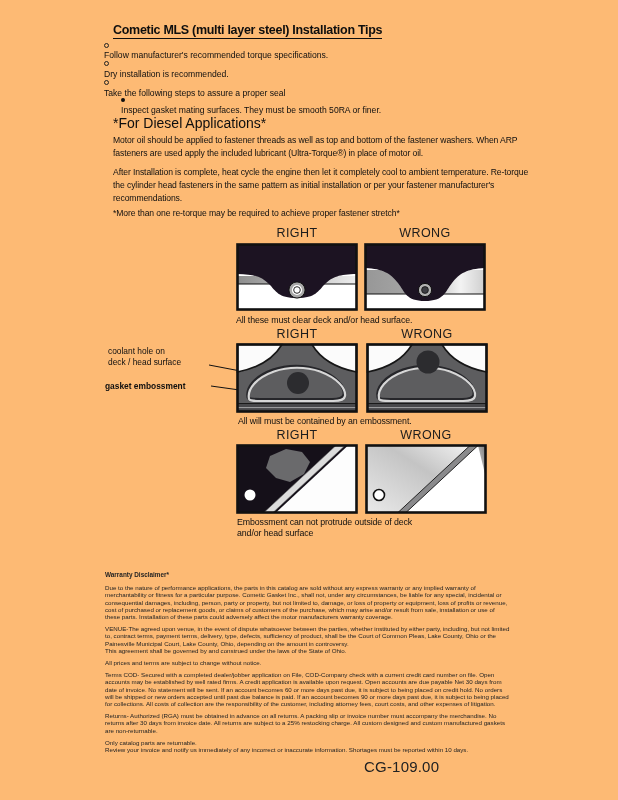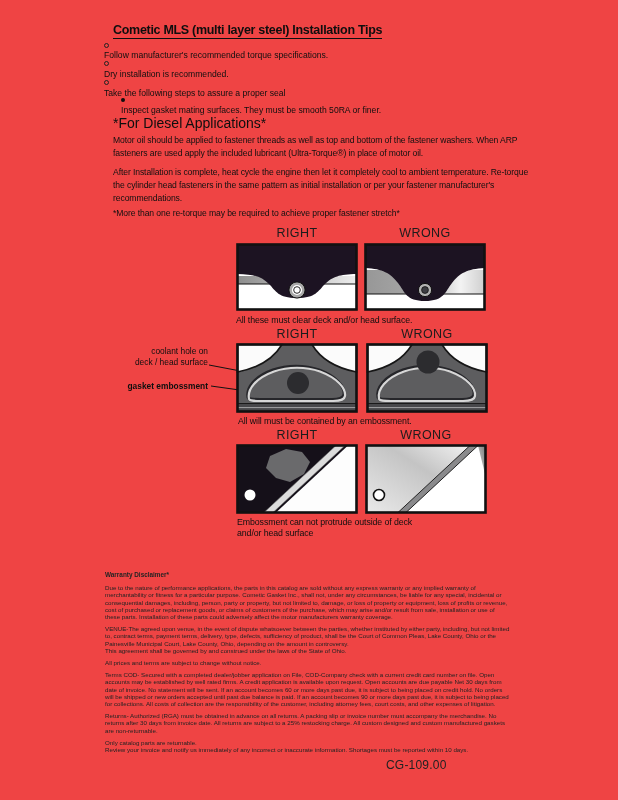--- a/index.html
+++ b/index.html
@@ -1,43 +1,43 @@
 <!DOCTYPE html>
 <html><head>
 <meta charset="utf-8">
 <style>
   html,body { margin:0; padding:0; background:#fff; }
   .page {
     position:relative; width:618px; height:800px; overflow:hidden;
-    background:#ef4444; font-family:"Liberation Sans", sans-serif; color:#141414;
+    background:#fdba74; font-family:"Liberation Sans", sans-serif; color:#141414;
   }
   .title {
     position:absolute; left:113px; top:23px; display:inline-block;
     font-size:12.5px; font-weight:bold; letter-spacing:-0.3px; color:#0e0e0e;
     border-bottom:1.6px solid #0e0e0e; padding-bottom:1px;
   }
   .bullets { position:absolute; left:104px; top:44px; width:425px; font-size:8.6px; line-height:13.2px; color:#0f0f0f; }
   .b-item { display:flex; align-items:baseline;flex-direction:column; }
   .b-item.sub { margin-left:17px; }
   .dot-o { flex:none; width:3.4px; height:3.4px; border:1px solid #222; border-radius:50%; margin-right:3.6px; position:relative; top:-1.5px; }
   .dot-f { flex:none; width:3.8px; height:3.8px; background:#0f0f0f; border-radius:50%; margin-right:3.4px; position:relative; top:-1.5px; }
   .h2 { position:absolute; left:113px; top:115px; font-size:14px; font-weight:normal; color:#0e0e0e; }
   .para { position:absolute; left:113px; width:416px; font-size:8.6px; line-height:13px; letter-spacing:-0.1px; color:#101010; }
   .p1 { top:134px; } .p2 { top:166px; } .p3 { top:207px; }
   .dlabel { position:absolute; width:122px; text-align:center; font-size:12.5px; letter-spacing:0.4px; color:#1c1c1c; }
   .panel { position:absolute; width:122px; height:70px; }
   .panel svg { display:block; }
   .cap { position:absolute; font-size:8.8px; line-height:11px; letter-spacing:-0.1px; color:#0f0f0f; }
-  .slabel { position:absolute; text-align:right; font-size:8.4px; line-height:10.5px; color:#0f0f0f; }
+  .slabel { position:absolute; text-align:left; font-size:8.4px; line-height:10.5px; color:#0f0f0f; }
   .leader { position:absolute; left:205px; top:358px; pointer-events:none; }
   .legal { position:absolute; left:105px; top:571px; width:406px; font-size:6.2px; line-height:7.2px; color:#232323; letter-spacing:0; }
   .legal .lh { font-size:6.4px; font-weight:bold; margin:0 0 6px 0; }
   .legal p { margin:0 0 5px 0; }
   .legal p.tight { margin:0; }
-  .doccode { position:absolute; left:386px; top:758px; font-size:12px; letter-spacing:0.2px; color:#222;text-align:right; }
+  .doccode { position:absolute; left:364px; top:758px; font-size:15px; letter-spacing:0.2px; color:#222;text-align:right; }
 </style>
 </head>
 <body>
 
 <div class="page">
 
   <div class="title">Cometic MLS (multi layer steel) Installation Tips</div>
 
   <div class="bullets">
     <div class="b-item">

